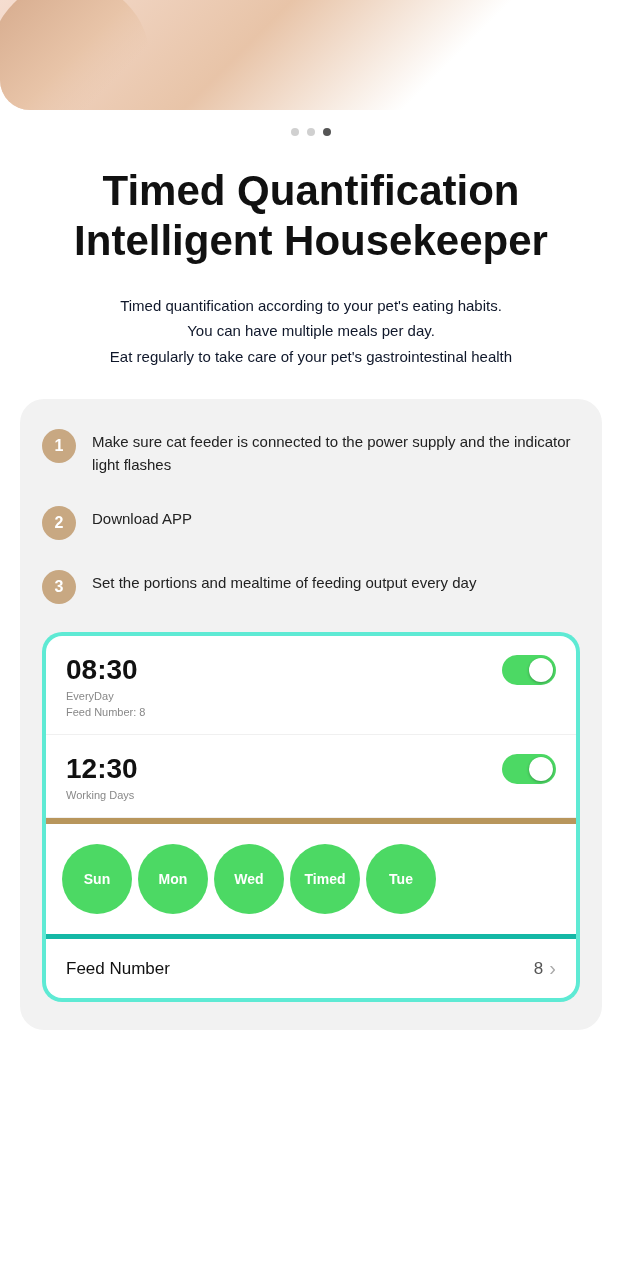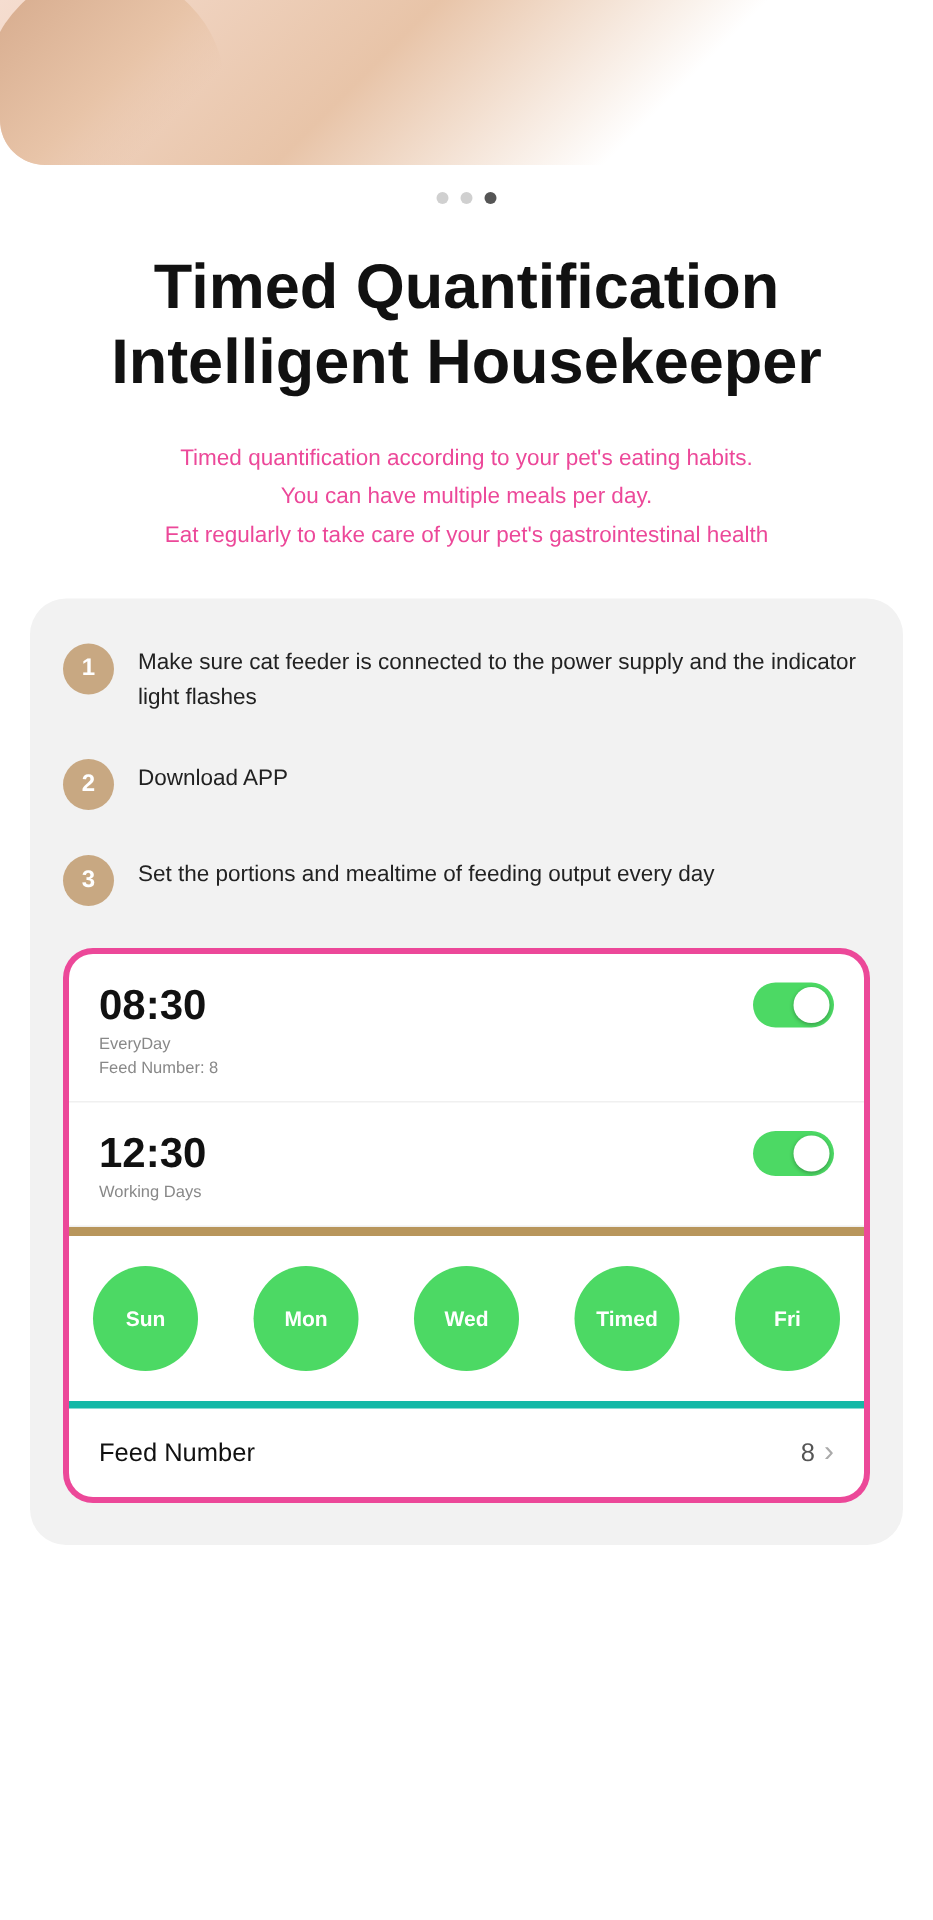--- a/index.html
+++ b/index.html
@@ -55,21 +55,21 @@
       font-size: 42px;
       font-weight: 900;
       color: #111;
       line-height: 1.2;
       padding: 20px 30px 10px;
     }
 
     .subtitle-text {
       text-align: center;
       font-size: 15px;
-      color: #ec4899;
+      color: #0f172a;
       line-height: 1.7;
       padding: 16px 40px 0;
     }
 
     .card-container {
       margin: 30px 20px;
       background: #f2f2f2;
       border-radius: 24px;
       padding: 28px 22px;
     }
@@ -97,21 +97,21 @@
     }
 
     .step-text {
       font-size: 15px;
       color: #222;
       line-height: 1.5;
       padding-top: 4px;
     }
 
     .schedule-card {
-      background: #ec4899;
+      background: #5eead4;
       border-radius: 20px;
       padding: 4px;
       margin-top: 8px;
     }
 
     .schedule-inner {
       background: white;
       border-radius: 16px;
       overflow: hidden;
     }
@@ -165,21 +165,20 @@
     }
 
     .days-section {
       background: white;
       border-top: 6px solid #b8965c;
       padding: 20px 16px;
     }
 
     .days-row {
       display: flex;
-      justify-content: space-between;
       gap: 6px;
     }
 
     .day-circle {
       width: 70px;
       height: 70px;
       border-radius: 50%;
       background: #4cd964;
       color: white;
       font-size: 14px;
@@ -289,21 +288,21 @@
           <div class="day-circle">
             <span>Mon</span>
           </div>
           <div class="day-circle">
             <span>Wed</span>
           </div>
           <div class="day-circle">
             <span>Timed</span>
           </div>
           <div class="day-circle">
-            <span>Fri</span>
+            <span>Tue</span>
           </div>
         </div>
       </div>
 
       <div class="feed-number-row">
         <span class="feed-number-label">Feed Number</span>
         <div class="feed-number-value">
           <span>8</span>
           <span class="chevron">›</span>
         </div>

